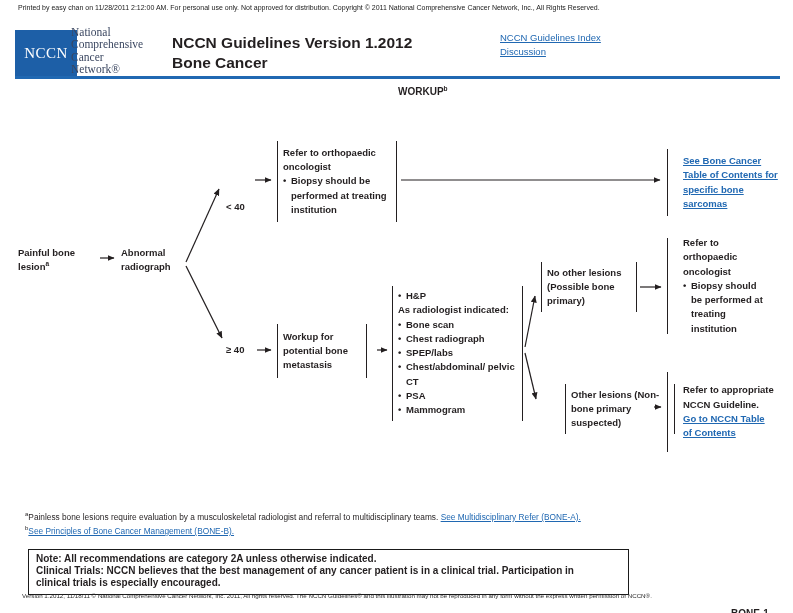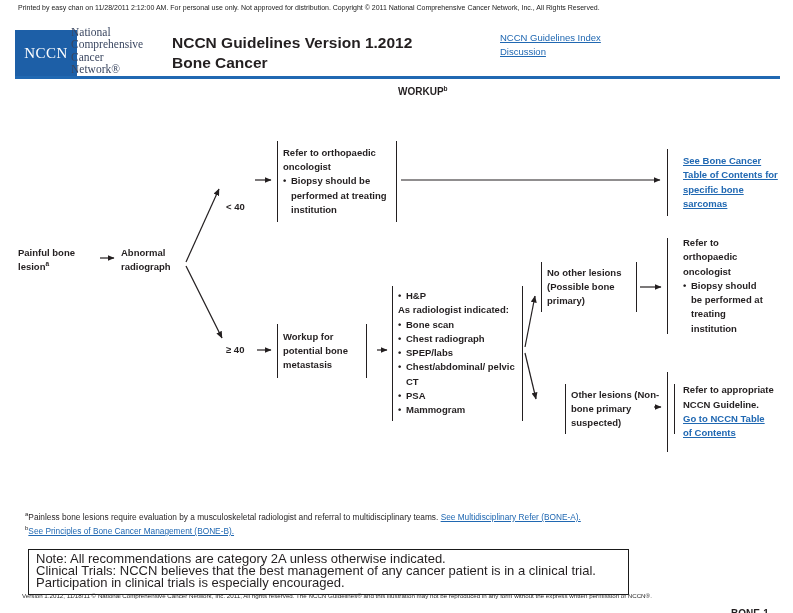--- a/index.html
+++ b/index.html
@@ -37,21 +37,21 @@
   .bluelink { color:#2068b2; text-decoration:underline; cursor:pointer; }
 
   svg.flow { position:absolute; left:0; top:0; pointer-events:none; }
 
   
   .fn { left:25px; font-size:8.3px; line-height:13px; }
   .fn sup { font-size:6px; }
 
   
   .note-box { left:28px; top:549px; width:601px; border:1.5px solid #1a1a1a;
-              padding:3px 25px 4px 7px; font-size:13px; font-weight:normal; line-height:12.2px; }
+              padding:3px 25px 4px 7px; font-size:10px; font-weight:bold; line-height:12.2px; }
 
   
   .version-line { left:22px; top:592px; font-size:6.2px; color:#2a2a2a; white-space:nowrap; }
   .page-num { left:731px; top:608px; font-size:10px; font-weight:bold; }
 </style>
 </head>
 <body>
 
 <div class="abs print-line">Printed by easy chan on 11/28/2011 2:12:00 AM. For personal use only. Not approved for distribution. Copyright © 2011 National Comprehensive Cancer Network, Inc., All Rights Reserved.</div>
 

